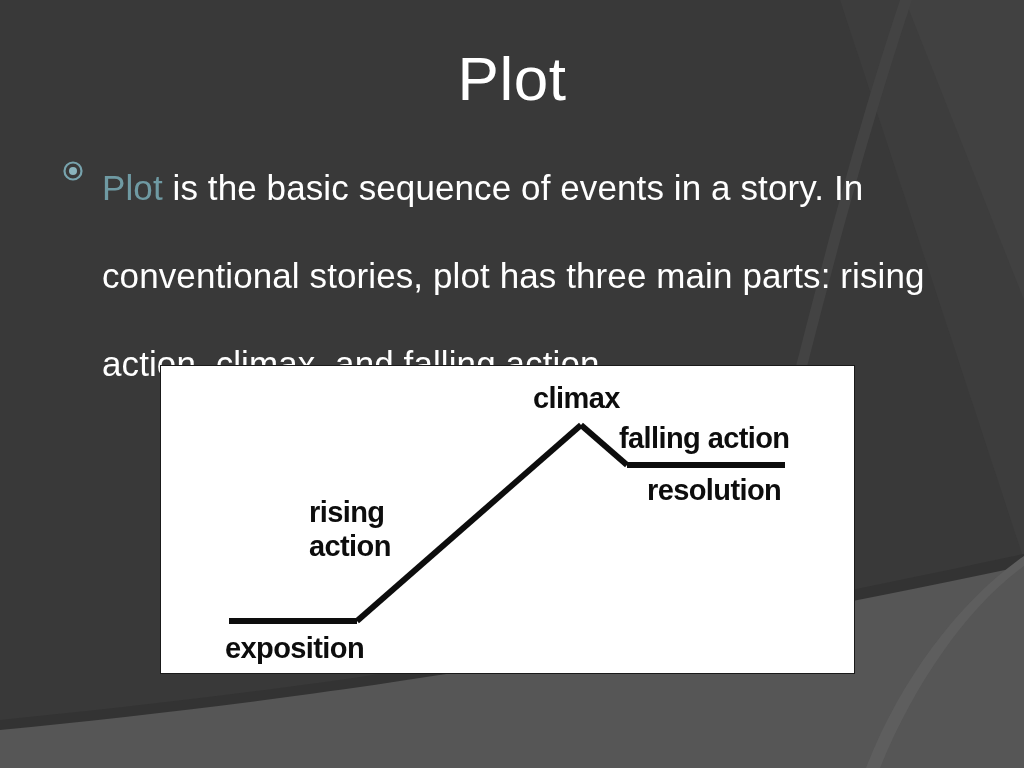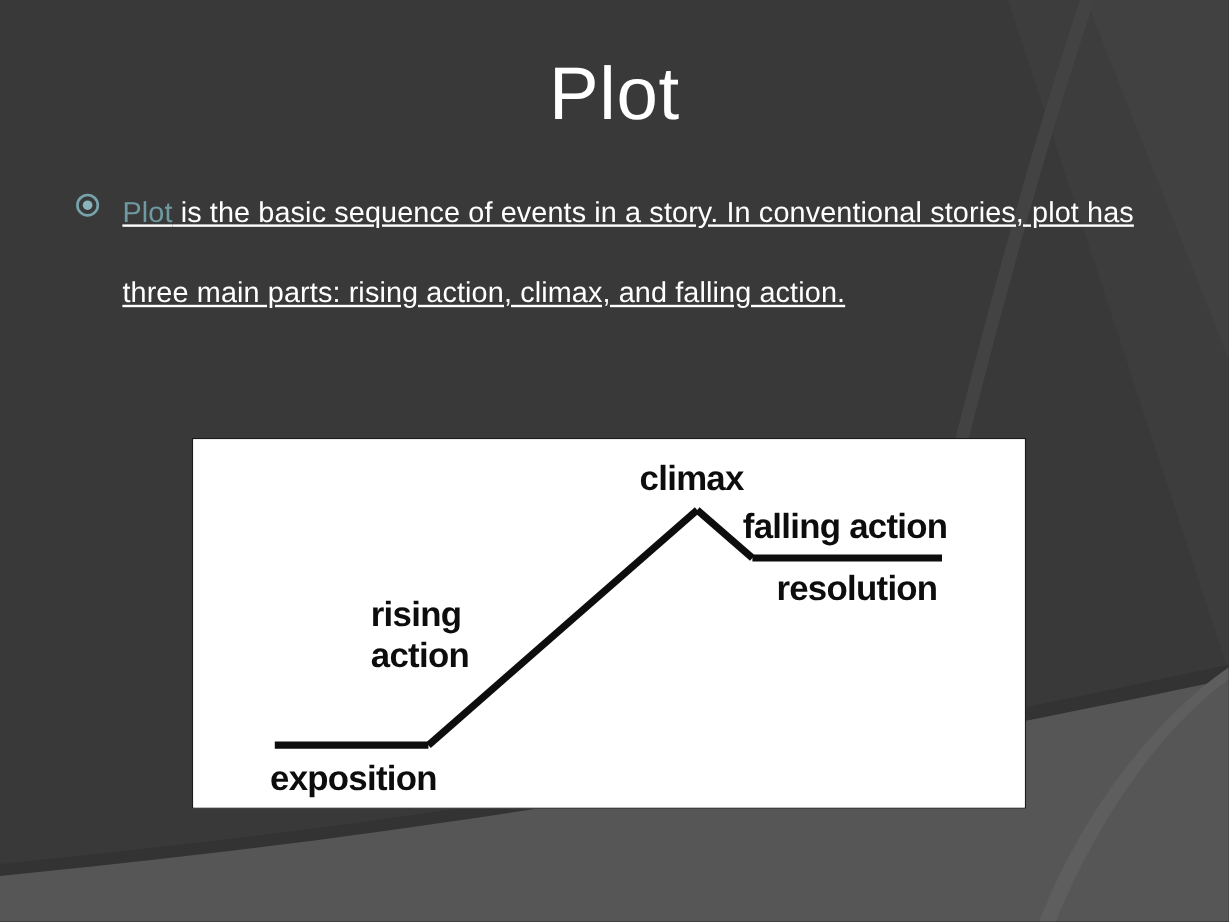--- a/index.html
+++ b/index.html
@@ -53,25 +53,24 @@
   }
   .bullet-marker {
     flex: 0 0 auto;
     width: 40px;
     padding-top: 16px;
     line-height: 0;
   }
   .bullet-text {
     flex: 1 1 auto;
     color: #ffffff;
-    font-size: 24px;
-    line-height: 67px;
+    font-size: 35px;
+    line-height: 88px;
     font-weight: 400;
     letter-spacing: 0.1px;
-    text-decoration: underline;
   }
   .kw {
     color: #6f9aa3;
   }
 
   
   #plot-figure {
     position: absolute;
     left: 160px;
     top: 365px;

